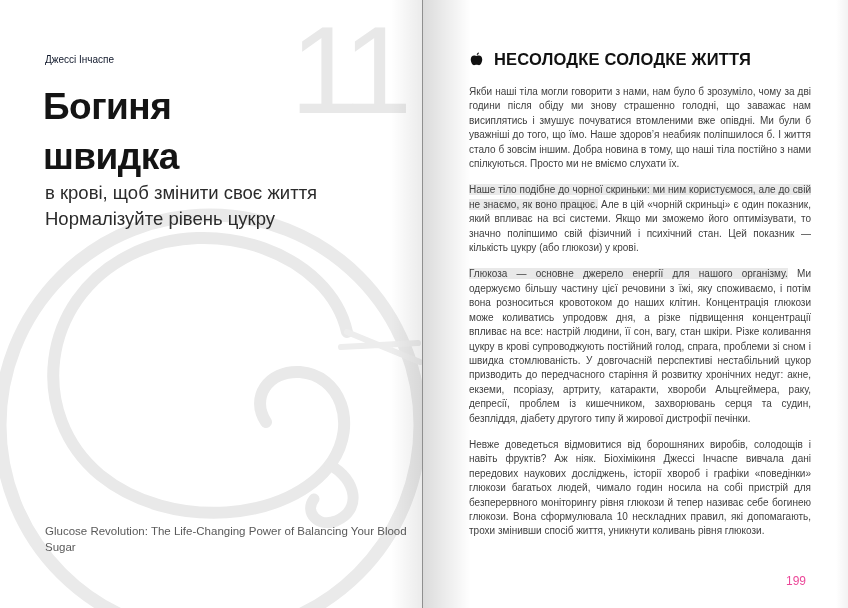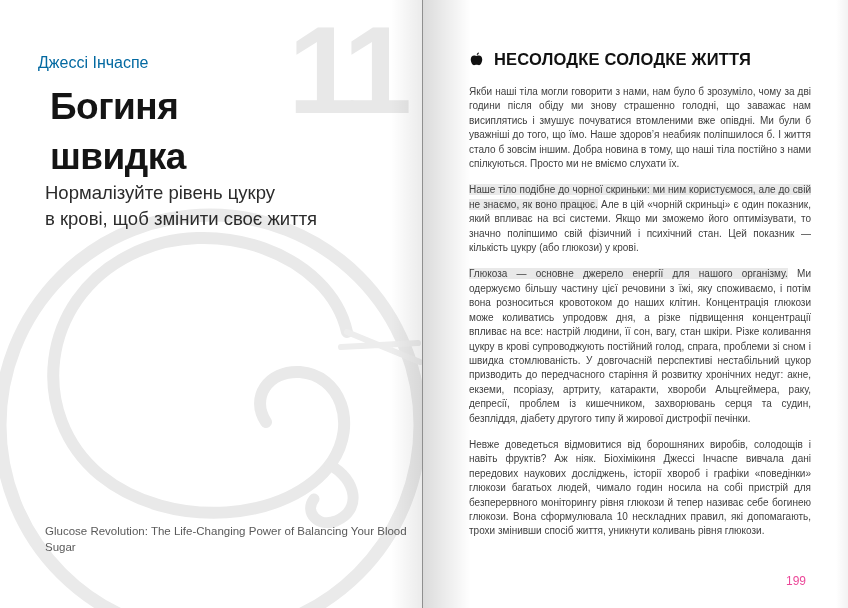--- a/index.html
+++ b/index.html
@@ -3,28 +3,28 @@
 <meta charset="utf-8">
 <style>
   html,body{margin:0;padding:0;background:#ffffff;}
   .spread{
     position:relative;width:848px;height:608px;background:#ffffff;overflow:hidden;
     font-family:"Liberation Sans","DejaVu Sans",sans-serif;
   }
   
   .page-left{position:absolute;left:0;top:0;width:423px;height:608px;background:#fff;overflow:hidden;}
   .wm-number{
-    position:absolute;top:8px;right:18px;font-size:124px;font-weight:700;line-height:1;
+    position:absolute;top:8px;right:18px;font-size:124px;font-weight:400;line-height:1;
     letter-spacing:-7px;color:#e8e8e8;z-index:0;
   }
   .wm-swirl{position:absolute;left:0;top:150px;z-index:0;}
-  .author{position:absolute;left:38px;top:54px;font-size:16px;color:#0369a1;z-index:2;}
+  .author{position:absolute;left:45px;top:54px;font-size:10px;color:#0f172a;z-index:2;}
   .book-title{
     position:absolute;left:43px;top:82px;font-size:37px;font-weight:700;color:#141414;
-    line-height:50px;z-index:2;letter-spacing:-0.5px;margin-left:7px;
+    line-height:50px;z-index:2;letter-spacing:-0.5px;
   }
   .subtitle{position:absolute;left:45px;top:180px;font-size:18.5px;color:#2b2b2b;line-height:26px;z-index:2;}
   .credit{position:absolute;left:45px;top:524px;font-size:11.5px;color:#5a5a5a;line-height:15.5px;z-index:2;}
   
   .seam-shadow-left{position:absolute;left:391px;top:0;width:31px;height:608px;
     background:linear-gradient(to right,rgba(0,0,0,0) ,rgba(0,0,0,0.08));z-index:3;}
   .seam-line{position:absolute;left:422px;top:0;width:1px;height:608px;background:#8f8f8f;z-index:4;}
   .seam-shadow-right{position:absolute;left:423px;top:0;width:48px;height:608px;
     background:linear-gradient(to right,rgba(0,0,0,0.14),rgba(0,0,0,0));z-index:3;}
   .edge-right{position:absolute;right:0;top:0;width:12px;height:608px;
@@ -63,22 +63,22 @@
     </svg>
 
     <div class="author">Джессі Інчаспе</div>
 
     <div class="book-title">
       <div>Богиня</div>
       <div>швидка</div>
     </div>
 
     <div class="subtitle">
+      <div>в крові, щоб змінити своє життя</div>
       <div>Нормалізуйте рівень цукру</div>
-      <div>в крові, щоб змінити своє життя</div>
     </div>
 
     <div class="credit">
       <div>Glucose Revolution: The Life-Changing Power of Balancing Your Blood Sugar</div>
     </div>
   </div>
 
   <div class="seam-shadow-left"></div>
   <div class="seam-line"></div>
   <div class="seam-shadow-right"></div>

